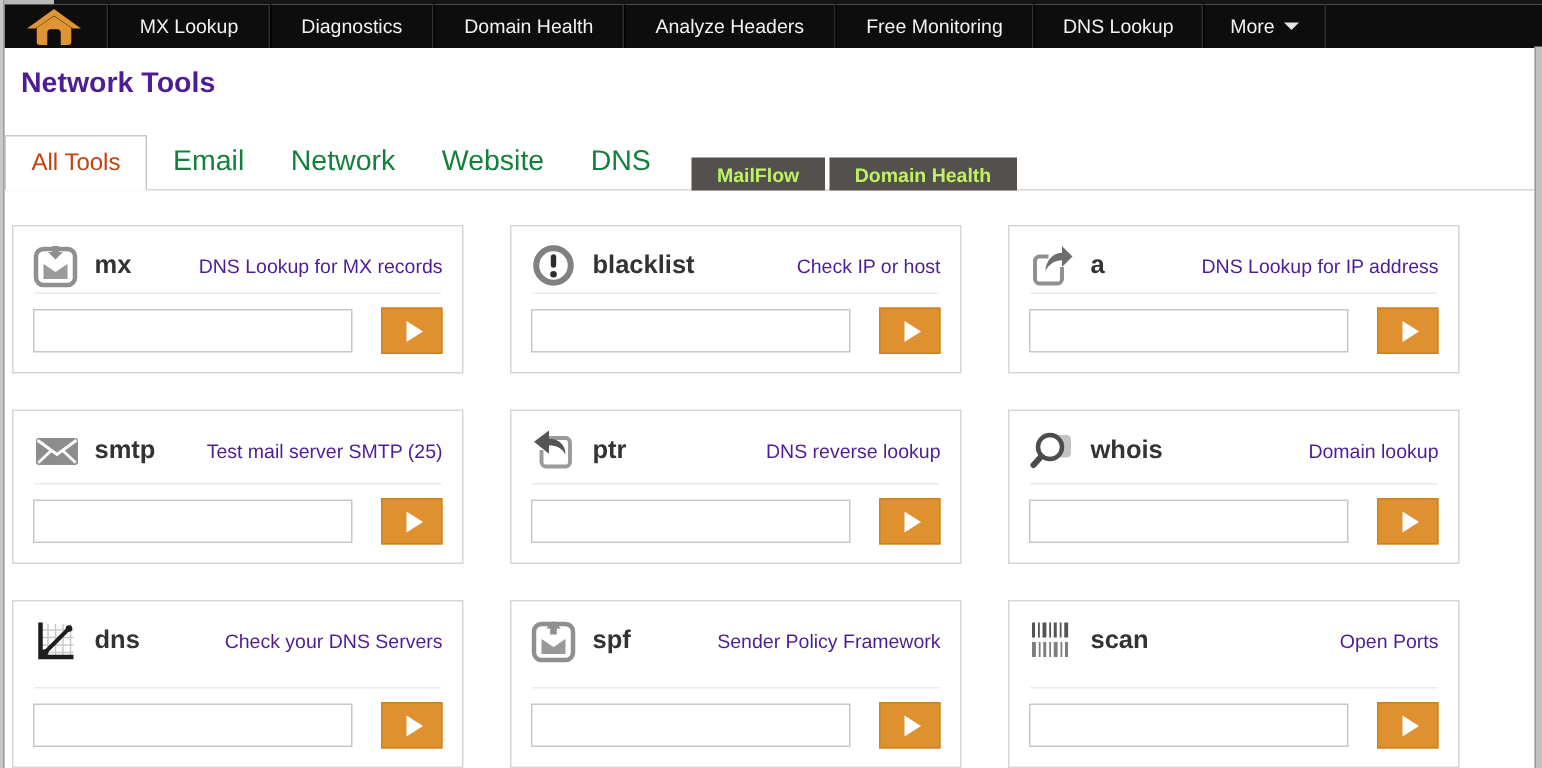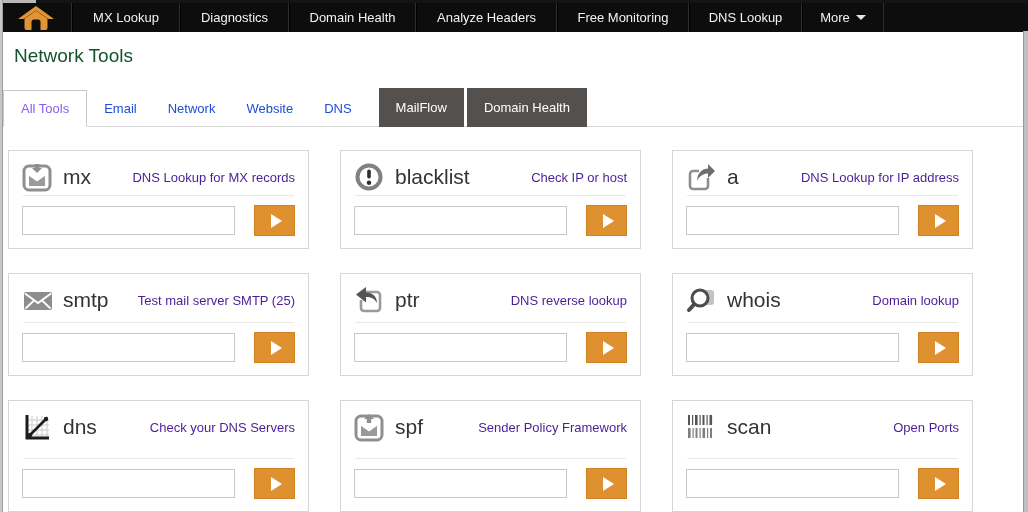--- a/index.html
+++ b/index.html
@@ -29,64 +29,64 @@
   .nav-fill { flex:1; border:none; }
   .caret-down {
     display:inline-block; width:0; height:0; margin-left:6px;
     border-left:5px solid transparent; border-right:5px solid transparent;
     border-top:5px solid #e6e6e6;
   }
 
   
   .page-title {
     margin:13px 0 0 14px; font-size:19px; line-height:22px;
-    font-weight:normal; color:#14532d;
+    font-weight:bold; color:#4c1d95;
   }
 
   
   .tabbar {
     margin:22px 0 0 3px; width:1020px; height:38px;
     border-bottom:1px solid #d8d8d8;
     display:flex; align-items:flex-end; position:relative;
   }
   .tab-active {
     height:37px; margin-bottom:-1px; background:#fff;
     border:1px solid #c9c9c9; border-bottom:1px solid #fff;
     display:flex; align-items:center; padding:0 17px;
-    font-size:13px; color:#8b5cf6; cursor:pointer;
+    font-size:16px; color:#c2410c; cursor:pointer;
   }
   .tab-link {
     height:36px; display:flex; align-items:center; padding:0 14px;
-    font-size:13px; color:#1d4ed8; cursor:pointer; text-decoration:none;
+    font-size:19px; color:#15803d; cursor:pointer; text-decoration:none;
     margin-left:3px;
   }
   .tab-dark {
-    height:39px; margin-bottom:-1px; background:#53504d;
+    height:22px; margin-bottom:-1px; background:#53504d;
     display:flex; align-items:center; padding:0 17px;
-    font-size:13px; font-weight:normal; color:#ffffff; cursor:pointer;
+    font-size:13px; font-weight:bold; color:#bef264; cursor:pointer;
   }
   .tab-dark.first { margin-left:13px; }
   .tab-dark + .tab-dark { margin-left:3px; }
 
   
   .cards {
     margin:23px 0 0 8px;
     display:grid;
     grid-template-columns:repeat(3, 301px);
     grid-template-rows:99px 103px 112px;
     column-gap:31px; row-gap:24px;
   }
   .card {
     border:1px solid #d6d6d6; background:#fff;
     padding:11px 13px 12px 13px;
     display:flex; flex-direction:column;
   }
   .card-head { display:flex; align-items:center; }
   .tool-icon { width:32px; height:30px; flex:0 0 auto; display:flex; align-items:center; }
-  .tool-name { font-size:21px; font-weight:normal; color:#333; margin-left:9px; }
+  .tool-name { font-size:17px; font-weight:bold; color:#333; margin-left:9px; }
   .tool-desc { margin-left:auto; font-size:13px; color:#4c1d95; text-decoration:none; cursor:pointer; white-space:nowrap; }
   .card-divider { border:none; border-top:1px solid #e9e9e9; margin:auto 1px 0 1px; width:auto; }
   .card-form { display:flex; align-items:center; justify-content:space-between; margin-top:9px; }
   .tool-input {
     width:213px; height:29px; border:1px solid #c8c8c8; background:#fff;
     font-size:13px; padding:0 7px; font-family:"Liberation Sans", sans-serif;
   }
   .go-button {
     width:41px; height:31px; background:#e0912f; border:1px solid #cd8120;
     display:flex; align-items:center; justify-content:center; cursor:pointer;

